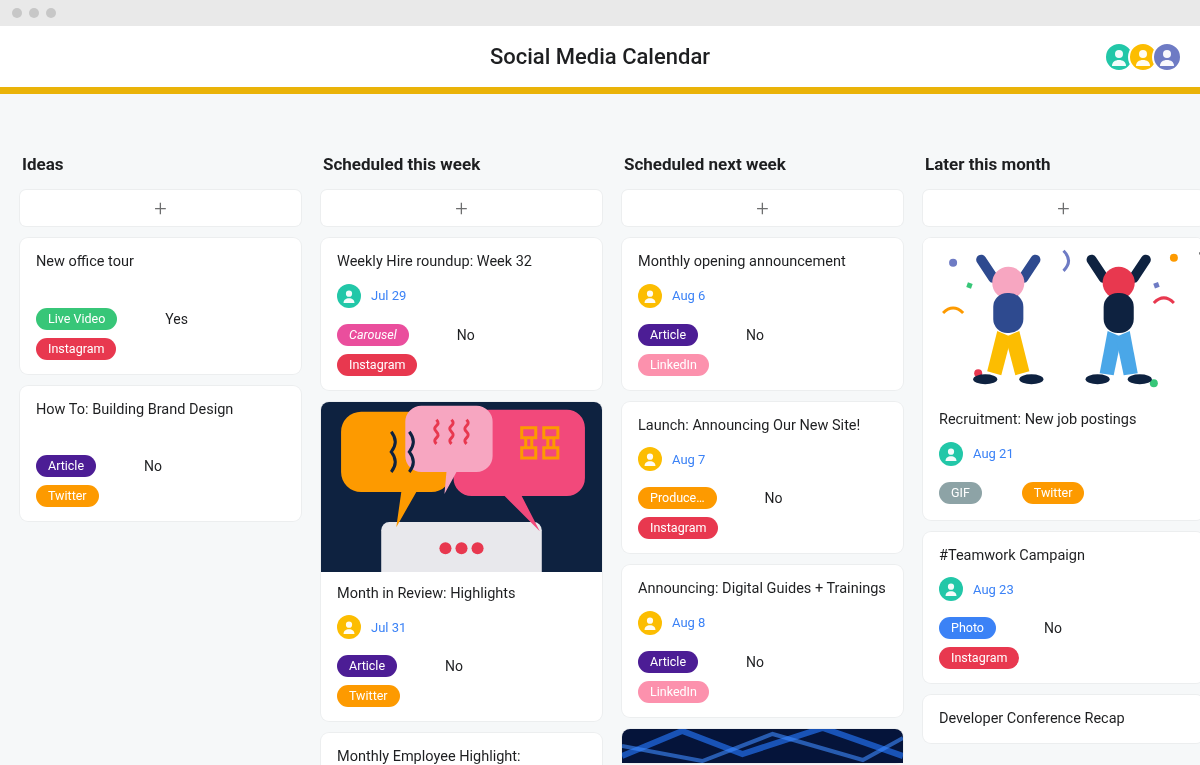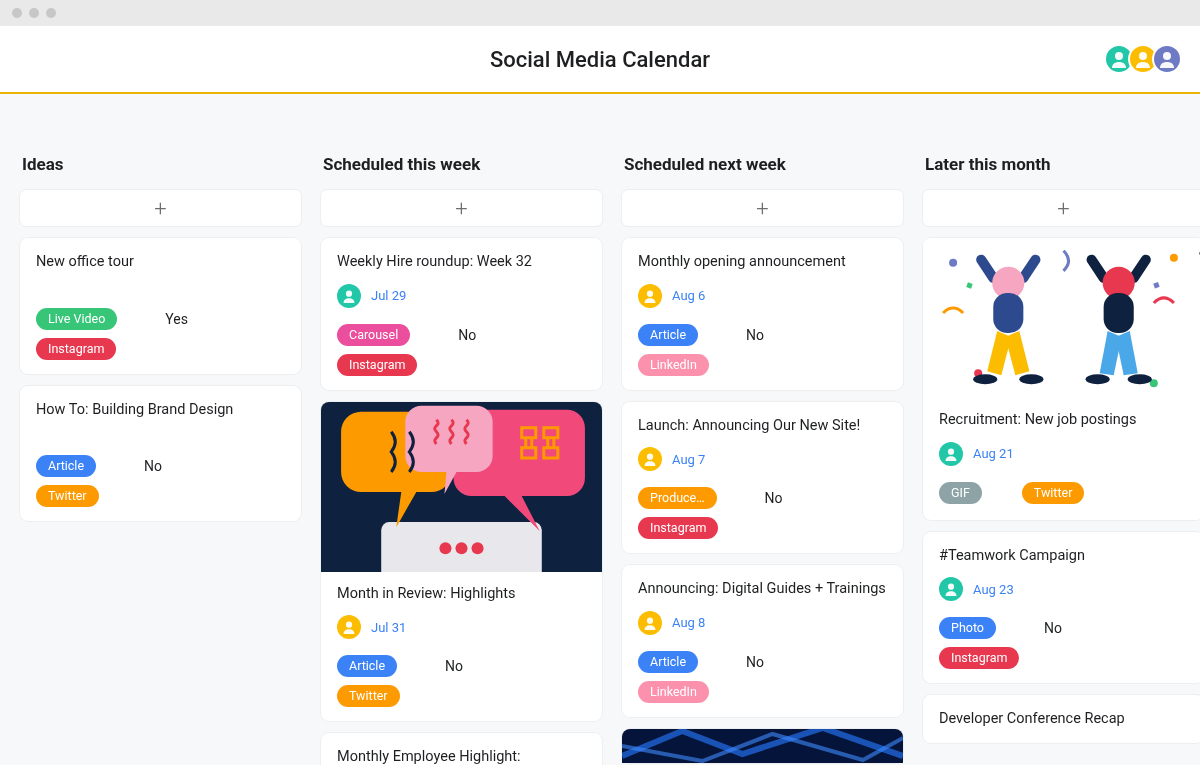--- a/index.html
+++ b/index.html
@@ -1,19 +1,19 @@
 <!DOCTYPE html>
 <html><head>
 <meta charset="utf-8">
 <style>
   * { box-sizing: border-box; margin: 0; padding: 0; }
   body { font-family: -apple-system, BlinkMacSystemFont, "Segoe UI", Roboto, Helvetica, Arial, sans-serif; background: #f6f8f9; color: #1e1f21; width: 1200px; height: 765px; overflow: hidden; }
   .titlebar { height: 26px; background: #e9e9e9; display: flex; align-items: center; padding-left: 12px; gap: 7px; }
   .dot { width: 10px; height: 10px; border-radius: 50%; background: #c7c7c7; }
-  .header { background: #ffffff; height: 68px; display: flex; align-items: center; justify-content: center; position: relative; border-bottom: 2px solid #eab308; }
+  .header { background: #ffffff; height: 68px; display: flex; align-items: center; justify-content: center; position: relative; border-bottom: 7px solid #eab308; }
   .title { font-size: 22px; font-weight: 500; }
   .avatars { position: absolute; right: 18px; top: 50%; transform: translateY(-50%); display: flex; }
   .avatar { width: 30px; height: 30px; border-radius: 50%; border: 2px solid #fff; margin-left: -6px; display: flex; align-items: center; justify-content: center; }
   .avatar svg { width: 18px; height: 18px; }
   .board { display: flex; gap: 20px; padding: 60px 20px 0 20px; align-items: flex-start; }
   .col { width: 281px; flex-shrink: 0; }
   .col-title { font-size: 17px; font-weight: 700; margin-bottom: 16px; padding-left: 2px; }
   .add-btn { background: #fff; border-radius: 6px; height: 36px; display: flex; align-items: center; justify-content: center; cursor: pointer; color: #6d6e6f; font-size: 22px; font-weight: 300; box-shadow: 0 0 0 1px rgba(0,0,0,0.04); margin-bottom: 12px; }
   .card { background: #fff; border-radius: 8px; padding: 14px 16px 14px 16px; margin-bottom: 12px; box-shadow: 0 0 0 1px rgba(0,0,0,0.04); position: relative; }
   .card-title { font-size: 14.5px; font-weight: 400; line-height: 1.35; margin-bottom: 12px; }
@@ -25,23 +25,23 @@
   .tag-row { display: flex; align-items: center; gap: 24px; margin-bottom: 8px; flex-wrap: wrap; }
   .tag { border-radius: 12px; padding: 3px 12px 4px 12px; font-size: 12.5px; color: #fff; font-weight: 400; white-space: nowrap; overflow: hidden; text-overflow: ellipsis; max-width: 90px; }
   .flag { font-size: 14px; color: #1e1f21; margin-left: 24px; }
   .cover { width: calc(100% + 32px); margin: -14px -16px 12px -16px; height: 170px; border-radius: 8px 8px 0 0; overflow: hidden; display: block; }
   .cover svg { width: 100%; height: 100%; display: block; }
   .cover.small { height: 160px; }
   .more { position: absolute; right: -12px; top: 4px; color: #6d6e6f; font-size: 18px; letter-spacing: 1px; cursor: pointer; }
   .card.imgcard .card-title { margin-top: 2px; }
   .t-green   { background:#37c678; }
   .t-crimson { background:#e8384f; }
-  .t-blue    { background:#3b82f6; }
+  .t-blue    { background:#4c1d95; }
   .t-orange  { background:#fd9a00; }
-  .t-hotpink { background:#ea4e9d; }
+  .t-hotpink { background:#ea4e9d;font-style:italic; }
   .t-lightpink { background:#fc91ad; }
   .t-gray    { background:#8da3a6; }
   .t-purple  { background:#3b82f6; }
   .av-teal   { background:#22c7a8; }
   .av-gold   { background:#fcbd01; }
   .av-ind    { background:#6e7bc4; }
 </style>
 </head>
 <body>
 

